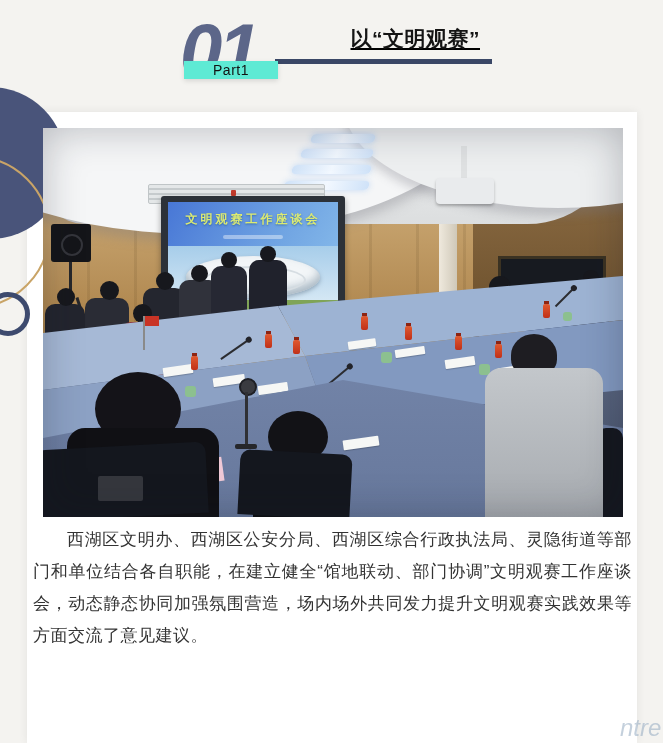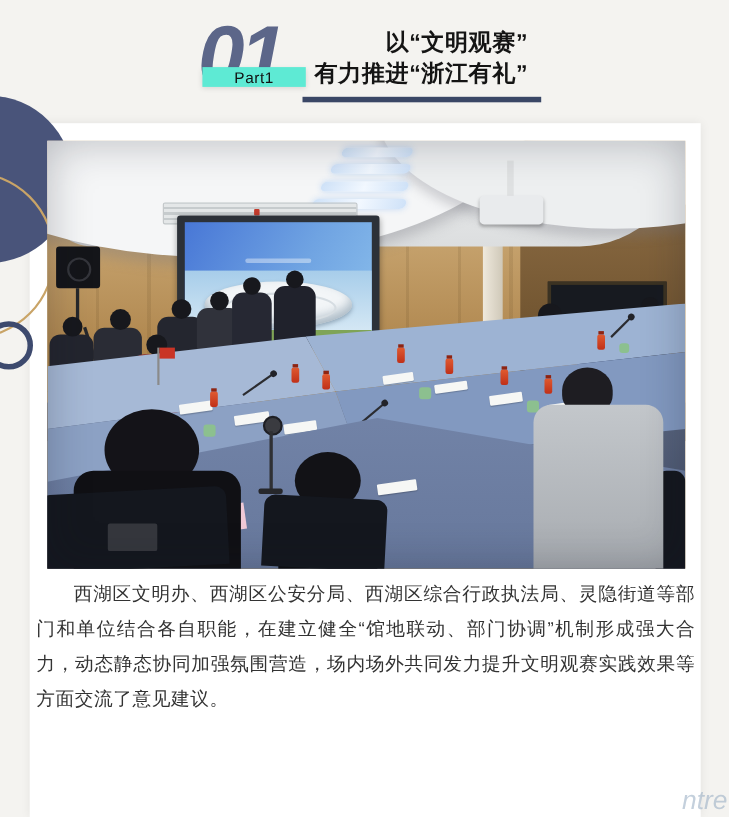--- a/index.html
+++ b/index.html
@@ -7,21 +7,21 @@
   #page{position:relative;width:663px;height:743px;background:#f4f3f0;overflow:hidden;}
 
   
   .deco-circle{position:absolute;left:-86px;top:87px;width:152px;height:152px;border-radius:50%;background:#49547a;z-index:2;}
   .deco-gold-ring{position:absolute;left:-102px;top:156px;width:148px;height:148px;border-radius:50%;border:2px solid #c9a467;z-index:3;}
   .deco-navy-ring{position:absolute;left:-14px;top:292px;width:34px;height:34px;border-radius:50%;border:5px solid #3d4a6e;z-index:3;}
 
   
   .part-number{position:absolute;left:180px;top:12px;font-size:76px;line-height:78px;font-weight:bold;font-style:italic;color:#5c6689;z-index:4;letter-spacing:-4px;}
   .part-label{position:absolute;left:184px;top:61px;width:94px;height:18px;background:#5eead4;box-shadow:0 2px 5px rgba(0,0,0,.12);display:flex;align-items:center;justify-content:center;font-size:14px;font-weight:normal;color:#121212;z-index:5;letter-spacing:.5px;}
-  .title-block{position:absolute;left:275px;top:24px;width:205px;text-align:right;padding-right:12px;padding-bottom:6px;border-bottom:5px solid #3a4766;z-index:4;}
+  .title-block{position:absolute;left:275px;top:24px;width:205px;text-align:right;padding-right:12px;padding-bottom:6px;border-bottom:5px solid #3a4766;z-index:4;text-decoration:underline;}
   .title-line{font-size:21px;line-height:29px;font-weight:bold;color:#141414;letter-spacing:.5px;white-space:nowrap;}
 
   
   .panel{position:absolute;left:27px;top:112px;width:610px;height:631px;background:#ffffff;box-shadow:0 0 9px rgba(0,0,0,.07);z-index:1;}
 
   
   .photo{position:absolute;left:43px;top:128px;width:580px;height:389px;overflow:hidden;background:#b99a68;z-index:10;}
   .photo *{position:absolute;}
   .wall{left:0;top:58px;width:580px;height:215px;background:linear-gradient(180deg,#cdab77 0%,#b28a52 55%,#9a763f 100%);z-index:1;}
   .wall-grain{left:0;top:58px;width:580px;height:215px;background:repeating-linear-gradient(90deg,transparent 0 44px,rgba(60,40,10,.10) 44px 47px);z-index:1;}
@@ -98,21 +98,20 @@
 
   <div class="panel"></div>
   <div class="deco-circle"></div>
   <div class="deco-gold-ring"></div>
   <div class="deco-navy-ring"></div>
 
   <div class="part-number">01</div>
   <div class="part-label">Part1</div>
   <div class="title-block">
     <div class="title-line">以“文明观赛”</div>
-    <div class="title-line">有力推进“浙江有礼”</div>
   </div>
 
   <div class="photo">
     <div class="wall"></div>
     <div class="wall-grain"></div>
     <div class="wall-right"></div>
     <div class="window-dark"></div>
     <div class="pillar"></div>
     <div class="ceiling"></div>
     <div class="soffit-l"></div>
@@ -126,20 +125,21 @@
     <div class="projector-pole"></div>
     <div class="projector"></div>
     <div class="speaker"></div>
     <div class="speaker-cone"></div>
     <div class="tripod-pole"></div>
     <div class="tripod-leg1"></div>
     <div class="tripod-leg2"></div>
 
     <div class="screen-bezel"></div>
     <div class="screen">
+      <div class="screen-title">文明观赛工作座谈会</div>
       <div class="screen-sub"></div>
       <div class="screen-sky"></div>
       <div class="stadium"></div>
       <div class="stadium-ring"></div>
       <div class="screen-field"></div>
     </div>
 
     <div class="floor"></div>
 
     <div class="head person" style="left:14px;top:160px;width:18px;height:18px;"></div>
@@ -213,18 +213,18 @@
     <div class="fg" style="left:225px;top:283px;width:60px;height:52px;border-radius:50%;background:#121216;z-index:45;"></div>
     <div class="fg" style="left:210px;top:328px;width:90px;height:61px;border-radius:14px 14px 0 0;background:#0c0d10;z-index:45;"></div>
     <div class="chair" style="left:-6px;top:318px;width:170px;height:71px;transform:rotate(-3deg);"></div>
     <div class="chair-tag" style="left:55px;top:348px;width:45px;height:25px;"></div>
     <div class="chair" style="left:196px;top:324px;width:112px;height:65px;transform:rotate(3deg);"></div>
 
     <div class="vignette"></div>
   </div>
 
   <div class="article">
-    <p>西湖区文明办、西湖区公安分局、西湖区综合行政执法局、灵隐街道等部门和单位结合各自职能，在建立健全“馆地联动、部门协调”机制形成强大合力，动态静态协同加强氛围营造，场内场外共同发力提升文明观赛实践效果等方面交流了意见建议。</p>
+    <p>西湖区文明办、西湖区公安分局、西湖区综合行政执法局、灵隐街道等部门和单位结合各自职能，在建立健全“馆地联动、部门协调”文明观赛工作座谈会，动态静态协同加强氛围营造，场内场外共同发力提升文明观赛实践效果等方面交流了意见建议。</p>
   </div>
 
   <div class="wm-en">ntre</div>
 
 </div>
 
 </body></html>

